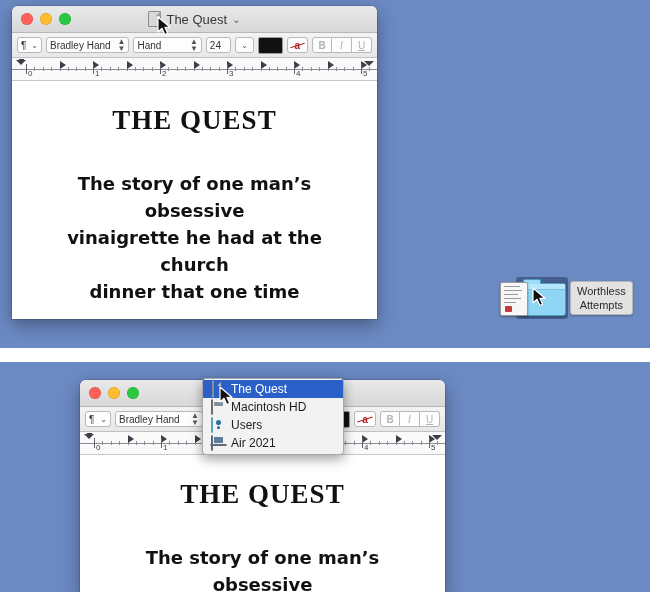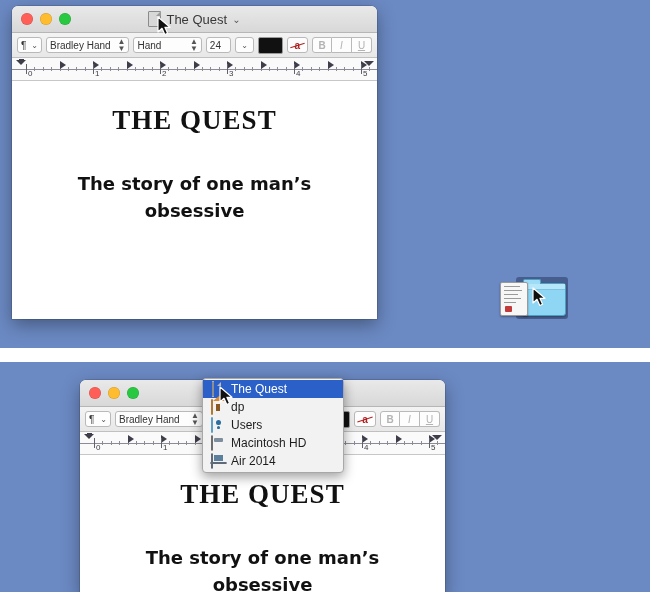--- a/index.html
+++ b/index.html
@@ -321,20 +321,22 @@
           <div class="minor" style="left: 357.375px;"></div>
           <div class="indent-top"></div>
           <div class="indent-bar"></div>
           <div class="right-indent"></div>
         </div>
 
       <div class="page">
         <div class="doc-title">THE QUEST</div>
         <div class="doc-body">
           <div>The story of one man’s obsessive</div>
+          <div>vinaigrette he had at the church</div>
+          <div>dinner that one time</div>
         </div>
       </div>
     </div>
 
     <div class="drag-group" style="left:500px;top:275px;width:140px;height:50px;">
       <div class="drag-highlight"></div>
       <div class="folder">
         <div class="tab"></div>
         <div class="lip"></div>
       </div>
@@ -343,20 +345,24 @@
         <div class="ln" style="width:18px"></div>
         <div class="ln" style="width:14px"></div>
         <div class="ln" style="width:17px"></div>
         <div class="ln" style="width:12px"></div>
         <div class="rd"></div>
       </div>
       <div class="cursor" style="left:32px;top:12px;">
         <svg width="16" height="20" viewBox="0 0 16 20">
           <path d="M1 1 L1 16 L5 12.3 L7.8 18.5 L10.6 17.2 L7.9 11.3 L13 11.3 Z" fill="#0f0f0f" stroke="#ffffff" stroke-width="1.2" stroke-linejoin="round"></path>
         </svg>
+      </div>
+      <div class="label-chip">
+        <div>Worthless</div>
+        <div>Attempts</div>
       </div>
     </div>
 
     <div class="cursor" style="left:157px;top:16px;">
       <svg width="15" height="20" viewBox="0 0 15 20">
         <path d="M1 1 L1 16 L5 12.3 L7.8 18.5 L10.6 17.2 L7.9 11.3 L13 11.3 Z" fill="#111111" stroke="#ffffff" stroke-width="1.2" stroke-linejoin="round"></path>
       </svg>
     </div>
   </div>
 
@@ -472,34 +478,30 @@
         </div>
       </div>
     </div>
 
     <div class="menu">
       <div class="menu-item selected">
         <span class="mi-icon"><span class="ic-doc"></span></span>
         <span>The Quest</span>
       </div>
       <div class="menu-item">
-        <span class="mi-icon"><span class="ic-home"></span></span>
-        <span>dp</span>
+        <span class="mi-icon"><span class="ic-hdd"></span></span>
+        <span>Macintosh HD</span>
       </div>
       <div class="menu-item">
         <span class="mi-icon"><span class="ic-users"></span></span>
         <span>Users</span>
       </div>
       <div class="menu-item">
-        <span class="mi-icon"><span class="ic-hdd"></span></span>
-        <span>Macintosh HD</span>
-      </div>
-      <div class="menu-item">
         <span class="mi-icon"><span class="ic-laptop"></span></span>
-        <span>Air 2014</span>
+        <span>Air 2021</span>
       </div>
     </div>
 
     <div class="cursor" style="left:219px;top:24px;">
       <svg width="15" height="20" viewBox="0 0 15 20">
         <path d="M1 1 L1 16 L5 12.3 L7.8 18.5 L10.6 17.2 L7.9 11.3 L13 11.3 Z" fill="#111111" stroke="#ffffff" stroke-width="1.2" stroke-linejoin="round"></path>
       </svg>
     </div>
   </div>
 

